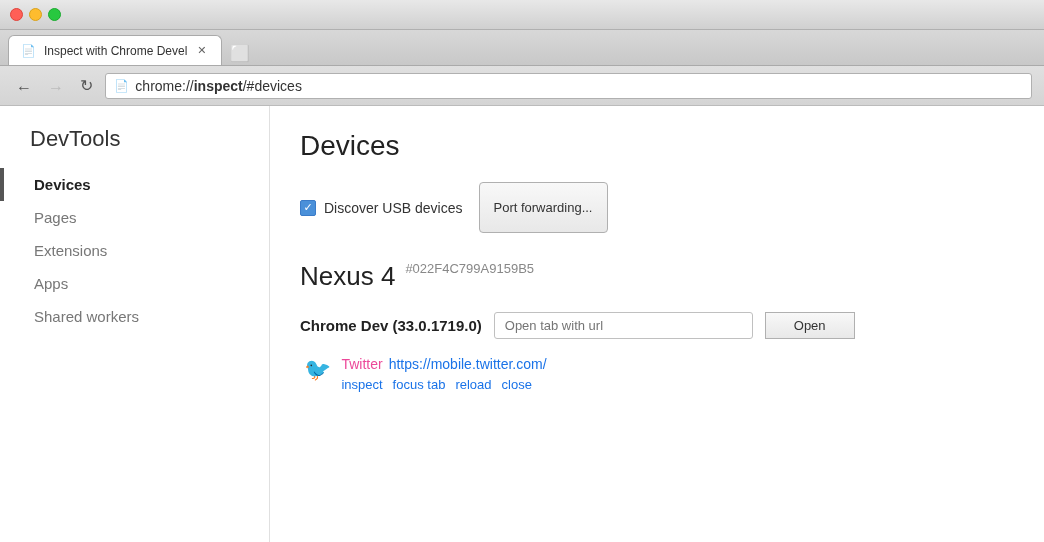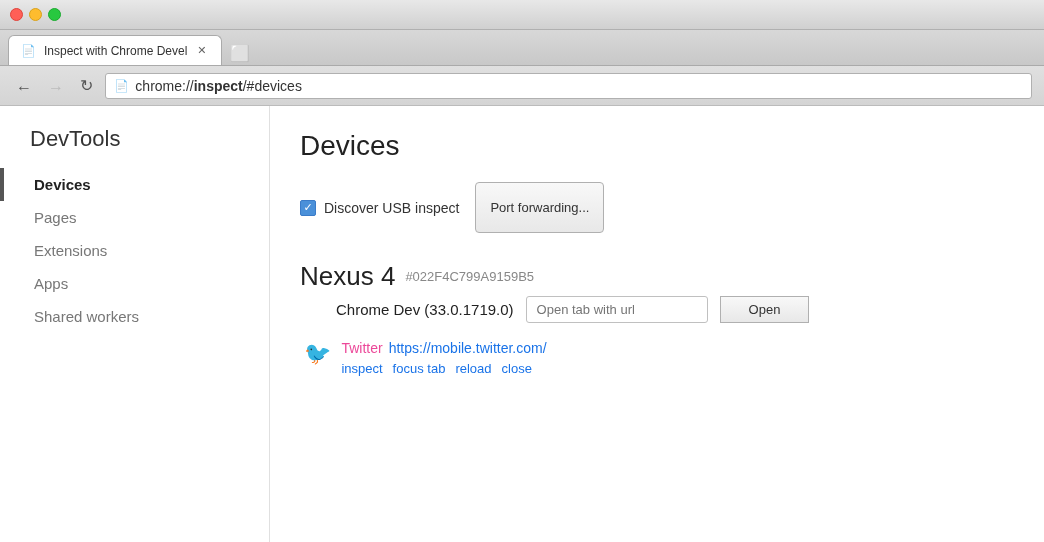--- a/index.html
+++ b/index.html
@@ -233,23 +233,23 @@
       border-radius: 4px;
       padding: 17px 14px;
       font-size: 13px;
       color: #333;
       cursor: pointer;
     }
 
     
     .device-header {
       display: flex;
-      align-items: center;
+      align-items: flex-start;
       gap: 10px;
-      margin-bottom: 4px;
+      margin-bottom: 20px;
     }
 
     .device-name {
       font-size: 26px;
       font-weight: normal;
       color: #222;
     }
 
     .device-id {
       font-size: 13px;
@@ -260,32 +260,31 @@
     
     .chrome-row {
       display: flex;
       align-items: center;
       gap: 12px;
       margin-bottom: 16px;
     }
 
     .chrome-label {
       font-size: 15px;
-      font-weight: normal;
+      font-weight: bold;
       color: #222;
-      margin-left: 36px;
     }
 
     .url-input {
       border: 1px solid #c0c0c0;
       border-radius: 3px;
       padding: 5px 10px;
       font-size: 13px;
       color: #aaa;
-      width: 182px;
+      width: 259px;
       outline: none;
     }
 
     .open-btn {
       background: linear-gradient(to bottom, #f8f8f8, #e8e8e8);
       border: 1px solid #b0b0b0;
       border-radius: 0;
       padding: 5px 28px;
       font-size: 13px;
       color: #333;
@@ -368,21 +367,21 @@
   </div>
 
   <div class="content">
     <h1 class="page-title">Devices</h1>
 
     <div class="discover-row">
       <label class="checkbox-label">
         <div class="checkbox-custom">
           <span>✓</span>
         </div>
-        <span>Discover USB inspect</span>
+        <span>Discover USB devices</span>
       </label>
       <button class="port-forwarding-btn">Port forwarding...</button>
     </div>
 
     <div class="device-header">
       <span class="device-name">Nexus 4</span>
       <span class="device-id">#022F4C799A9159B5</span>
     </div>
 
     <div class="chrome-row">

